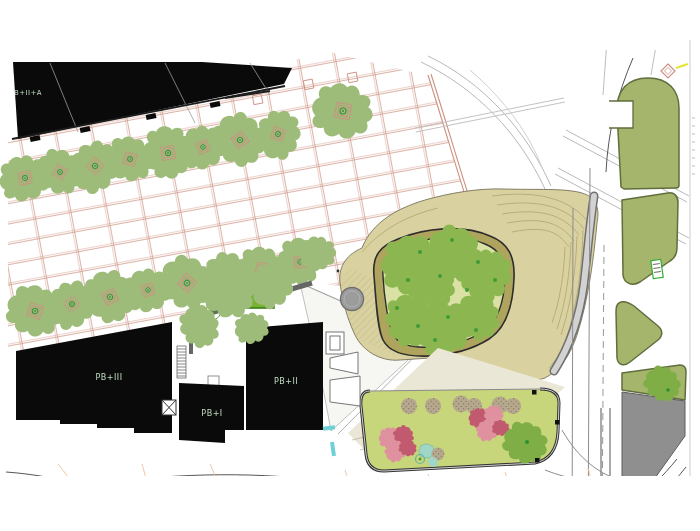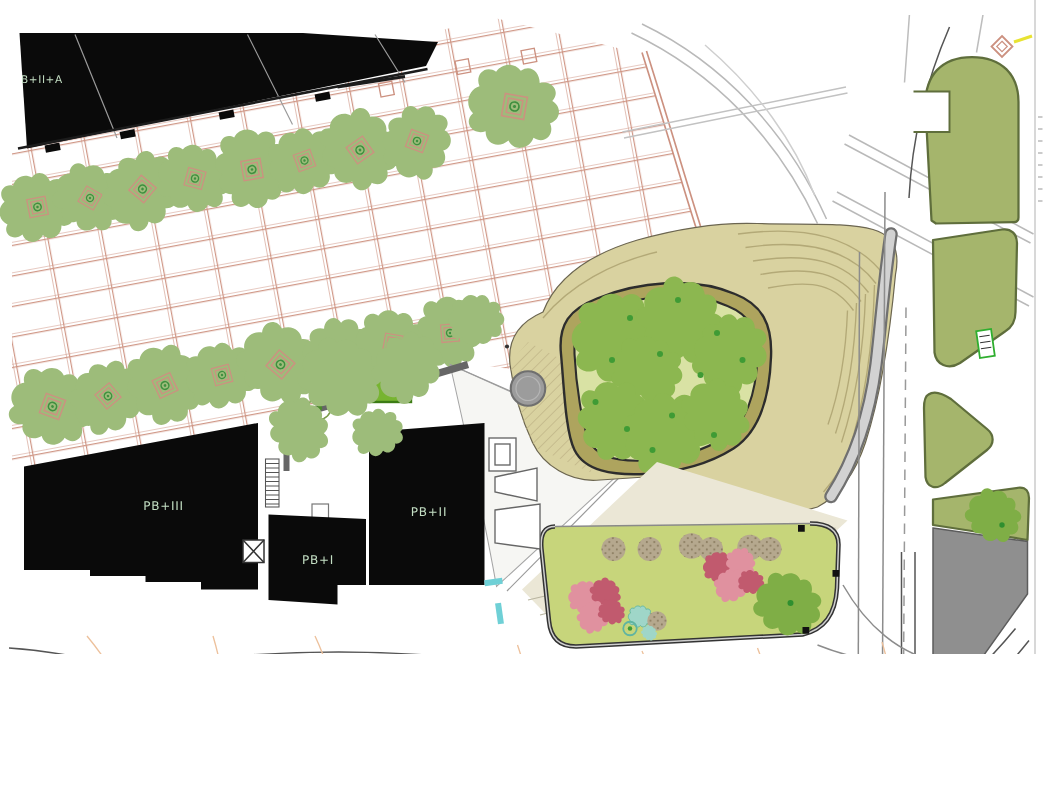--- a/index.html
+++ b/index.html
@@ -1,17 +1,17 @@
 <!DOCTYPE html>
 <html style="--ink: #0a0a0a; --label: #c3dec3; --salmon: #cc9180; --tree: #9dbc7a; --tree-dark: #8cb750; --lawn-park: #d9e2a4; --loop-fill: #aea45e; --mound: #d9d2a0; --contour: #b3a977; --island: #a5b56c; --island-edge: #5f6e3c; --lawn-bed: #c7d57b; --grey-pave: #8f8f8f; --orange: #edc19c; --flower: #e0919f; --flower-dark: #c15a6e; --teal: #9fd6c8; --shrub: #b5a88e; --cyan: #6fd0d6; --beige: #ebe7d6; --planter: #77b431;"><head>
 <meta charset="utf-8">
 <style>
   html,body{margin:0;padding:0;background:#fff;}
   #stage{position:relative;width:700px;height:436px;background:#4d7c0f;overflow:hidden;
-         font-family:"DejaVu Sans","Liberation Sans",sans-serif;}
+         font-family:"DejaVu Sans","Liberation Sans",sans-serif;margin-top:40px;}
   svg{position:absolute;left:0;top:0;}
   .canopy{fill:var(--tree);}
   .pblob{fill:var(--tree-dark);}
   .planterO,.planterI{fill:none;stroke:var(--salmon);stroke-width:.9;}
   .treeRing{fill:none;stroke:#3f8f3f;stroke-width:1;}
   .treeDot{fill:#3f8f3f;}
   .bench{fill:#3c3c3c;}
   .lbl{fill:var(--label);font-size:8px;letter-spacing:.5px;font-family:"DejaVu Sans","Liberation Sans",sans-serif;}
   .lblSm{fill:var(--label);font-size:7px;letter-spacing:.4px;font-family:"DejaVu Sans","Liberation Sans",sans-serif;}
   .roadL{stroke:#8c8c8c;stroke-width:1;fill:none;}

